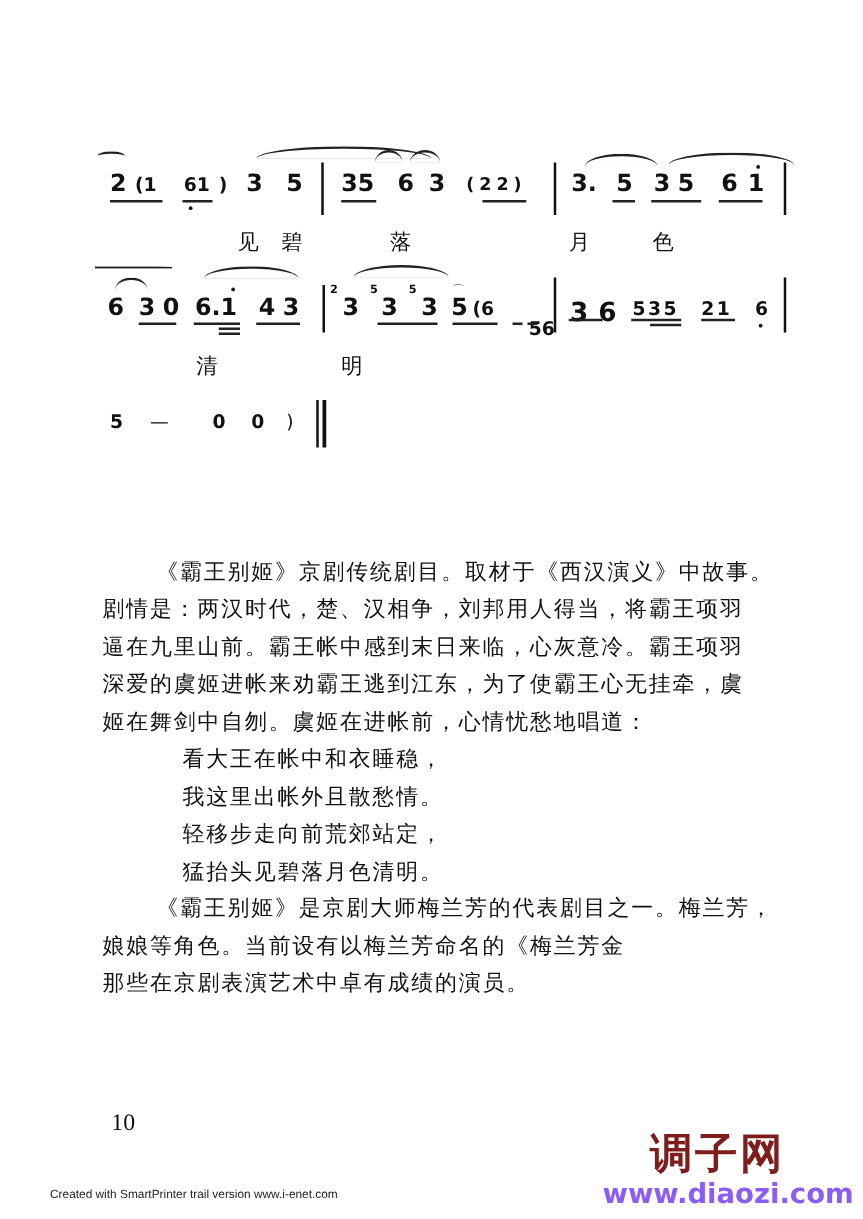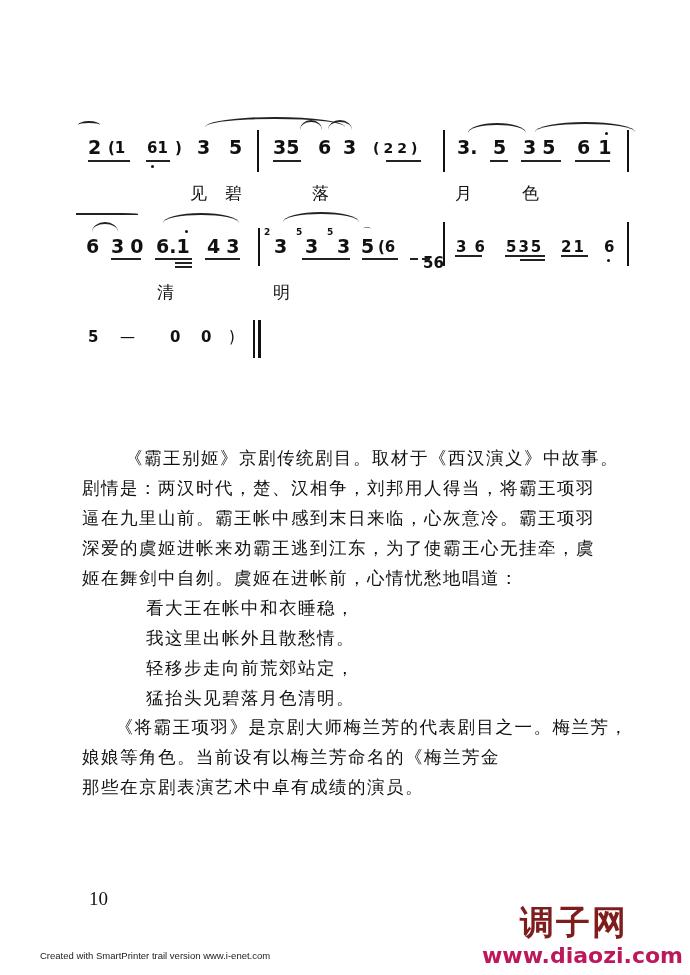--- a/index.html
+++ b/index.html
@@ -91,21 +91,21 @@
   <div class="uline" style="left:302px;top:258px;width:48px;"></div>
   <div class="abs" style="left:362px;top:225px;font-size:10px;font-family:'DejaVu Sans',sans-serif;">⌒</div>
   <span class="note" style="left:361px;top:237px;">5</span>
   <span class="note small" style="left:378px;top:240px;font-size:15px;">(6</span>
   <div class="uline" style="left:362px;top:258px;width:36px;"></div>
   <span class="note small" style="left:423px;top:240px;font-size:15px;margin-top:16px;">56</span>
   <div class="uline" style="left:410px;top:258px;width:8px;"></div>
   <div class="uline" style="left:422px;top:258px;width:8px;"></div>
   <div class="bar" style="left:443px;top:222px;height:44px;"></div>
 
-  <span class="note small" style="left:456px;top:240px;font-size:15px;letter-spacing:8px;">36</span>
+  <span class="note small" style="left:456px;top:240px;font-size:21px;letter-spacing:8px;">36</span>
   <div class="uline" style="left:455px;top:255px;width:27px;"></div>
   <span class="note small" style="left:506px;top:240px;font-size:15px;letter-spacing:2px;">535</span>
   <div class="uline" style="left:505px;top:255px;width:40px;"></div>
   <div class="uline" style="left:520px;top:259px;width:25px;"></div>
   <span class="note small" style="left:561px;top:240px;font-size:15px;letter-spacing:2px;">21</span>
   <div class="uline" style="left:561px;top:255px;width:27px;"></div>
   <span class="note small" style="left:604px;top:240px;font-size:15px;">6</span>
   <div class="dot" style="left:607px;top:259px;"></div>
   <div class="bar" style="left:627px;top:222px;height:44px;"></div>
 
@@ -132,21 +132,21 @@
 </div>
 
 <div class="prose" style="top:593px;">
   <p class="indent">看大王在帐中和衣睡稳，</p>
   <p class="indent">我这里出帐外且散愁情。</p>
   <p class="indent">轻移步走向前荒郊站定，</p>
   <p class="indent">猛抬头见碧落月色清明。</p>
 </div>
 
 <div class="prose" style="top:712px;">
-  <p class="lindent">《将霸王项羽》是京剧大师梅兰芳的代表剧目之一。梅兰芳，</p>
+  <p class="lindent">《霸王别姬》是京剧大师梅兰芳的代表剧目之一。梅兰芳，</p>
   <p>娘娘等角色。当前设有以梅兰芳命名的《梅兰芳金</p>
   <p>那些在京剧表演艺术中卓有成绩的演员。</p>
 </div>
 
 <div class="abs" style="left:89px;top:888px;font-size:19px;font-family:'Liberation Serif',serif;">10</div>
 <div class="abs" style="left:40px;top:950px;font-size:9.5px;font-family:'Liberation Sans',sans-serif;color:#222;">Created with SmartPrinter trail version www.i-enet.com</div>
 <div class="abs" style="left:520px;top:900px;font-size:34px;font-weight:bold;color:#7f1d1d;font-family:'DejaVu Sans',sans-serif;letter-spacing:2px;">调子网</div>
-<div class="abs" style="left:482px;top:943px;font-size:22px;font-weight:bold;color:#be185d;font-family:'DejaVu Sans',sans-serif;">www.diaozi.com</div>
+<div class="abs" style="left:482px;top:943px;font-size:22px;font-weight:bold;color:#8b5cf6;font-family:'DejaVu Sans',sans-serif;">www.diaozi.com</div>
 
 </body></html>

